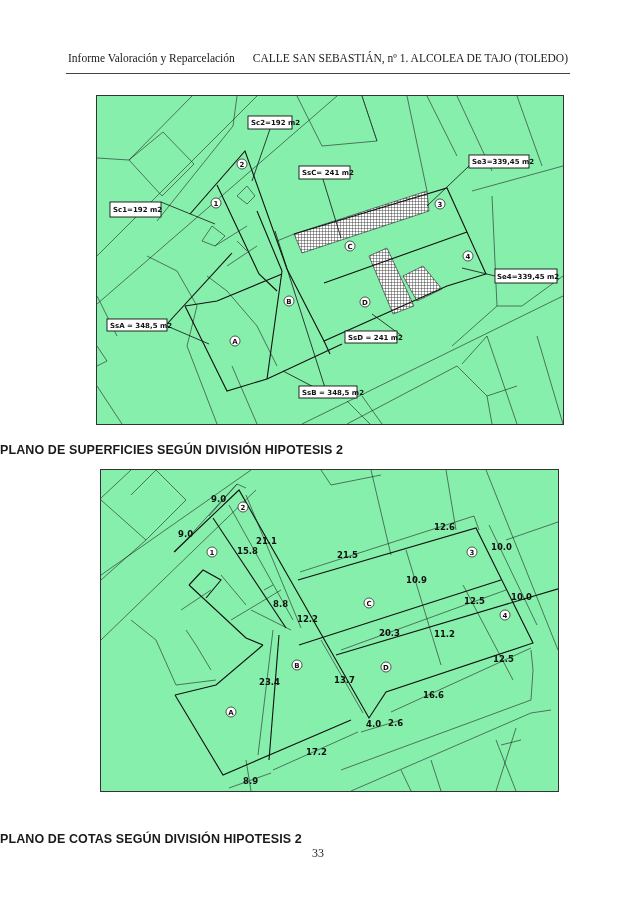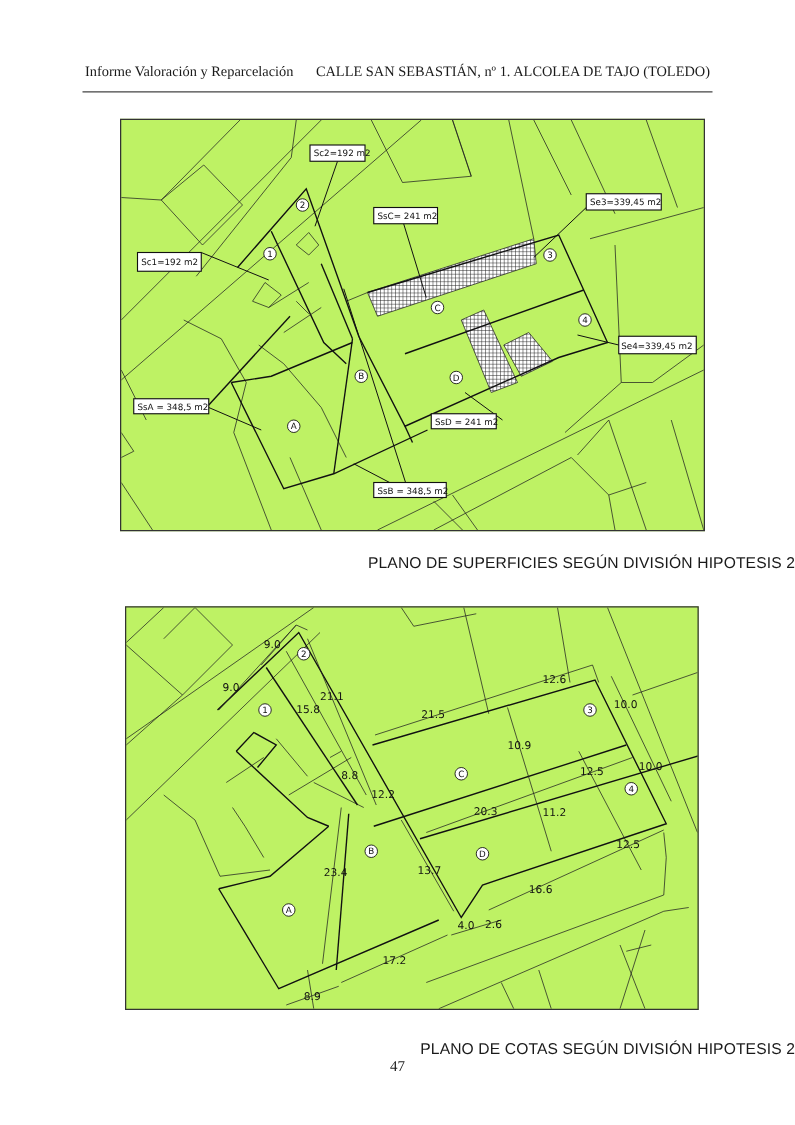--- a/index.html
+++ b/index.html
@@ -1,22 +1,22 @@
 <!DOCTYPE html>
 <html><head>
   <meta charset="utf-8">
   <style>
     html, body { margin:0; padding:0; background:#ffffff; }
     body { width:636px; height:900px; position:relative; overflow:hidden; font-family:"Liberation Serif", serif; color:#1a1a1a; }
     .hdr-left { position:absolute; left:68px; top:52px; font-size:11.5px;text-align:right; }
     .hdr-right { position:absolute; right:68px; top:52px; font-size:11.5px;text-align:right; }
     .hdr-rule { position:absolute; left:66px; top:73px; width:504px; height:1px; background:#444; }
-    .frame { position:absolute; border:1.5px solid #333; background:#bef264; }
+    .frame { position:absolute; border:1.5px solid #333; background:#86efac;font-weight:bold; }
     .frame svg { display:block; width:100%; height:100%; }
-    .caption { position:absolute; left:0; width:636px; text-align:right; font-family:"Liberation Sans", sans-serif; font-weight:normal; font-size:12.5px; letter-spacing:0.1px; }
+    .caption { position:absolute; left:0; width:636px; text-align:left; font-family:"Liberation Sans", sans-serif; font-weight:bold; font-size:12.5px; letter-spacing:0.1px; }
     .pagenum { position:absolute; left:0; width:636px; top:846px; text-align:center; font-size:12px; }
     .lbl { font-family:"DejaVu Sans", sans-serif; font-size:7px; fill:#111; }
     .dim { font-family:"DejaVu Sans", sans-serif; font-size:8.5px; fill:#111; }
     .circ { font-family:"DejaVu Sans", sans-serif; font-size:7px; fill:#111; text-anchor:middle; }
   </style>
 </head>
 <body>
 
 <div class="hdr-left">Informe Valoración y Reparcelación</div>
 <div class="hdr-right">CALLE SAN SEBASTIÁN, nº 1. ALCOLEA DE TAJO (TOLEDO)</div>
@@ -133,21 +133,21 @@
     <text class="circ" x="343" y="110.5">3</text>
     <text class="circ" x="371" y="162.5">4</text>
     <text class="circ" x="138" y="247.5">A</text>
     <text class="circ" x="192" y="207.5">B</text>
     <text class="circ" x="253" y="152.5">C</text>
     <text class="circ" x="268" y="208.5">D</text>
   </svg>
 </div>
 <div class="caption" style="top:443px;">PLANO DE SUPERFICIES SEGÚN DIVISIÓN HIPOTESIS 2</div>
 
-<div class="frame" style="left:100px; top:485px; width:457px; height:321px;">
+<div class="frame" style="left:100px; top:469px; width:457px; height:321px;">
   <svg viewBox="0 0 457 321" xmlns="http://www.w3.org/2000/svg">
     <g fill="none" stroke="#222" stroke-width="0.6">
       <path d="M0 28 L30 0"></path>
       <path d="M0 30 L45 70 L85 30 L55 0"></path>
       <path d="M55 0 L30 25"></path>
       <path d="M45 70 L0 110"></path>
       <path d="M0 105 L150 0"></path>
       <path d="M0 170 L155 20"></path>
       <path d="M220 0 L230 15 L280 5"></path>
       <path d="M270 0 L290 85"></path>
@@ -239,13 +239,13 @@
     <text class="circ" x="371" y="84.5">3</text>
     <text class="circ" x="404" y="147.5">4</text>
     <text class="circ" x="130" y="244.5">A</text>
     <text class="circ" x="196" y="197.5">B</text>
     <text class="circ" x="268" y="135.5">C</text>
     <text class="circ" x="285" y="199.5">D</text>
   </svg>
 </div>
 <div class="caption" style="top:832px;">PLANO DE COTAS SEGÚN DIVISIÓN HIPOTESIS 2</div>
 
-<div class="pagenum">47</div>
+<div class="pagenum">33</div>
 
 </body></html>

